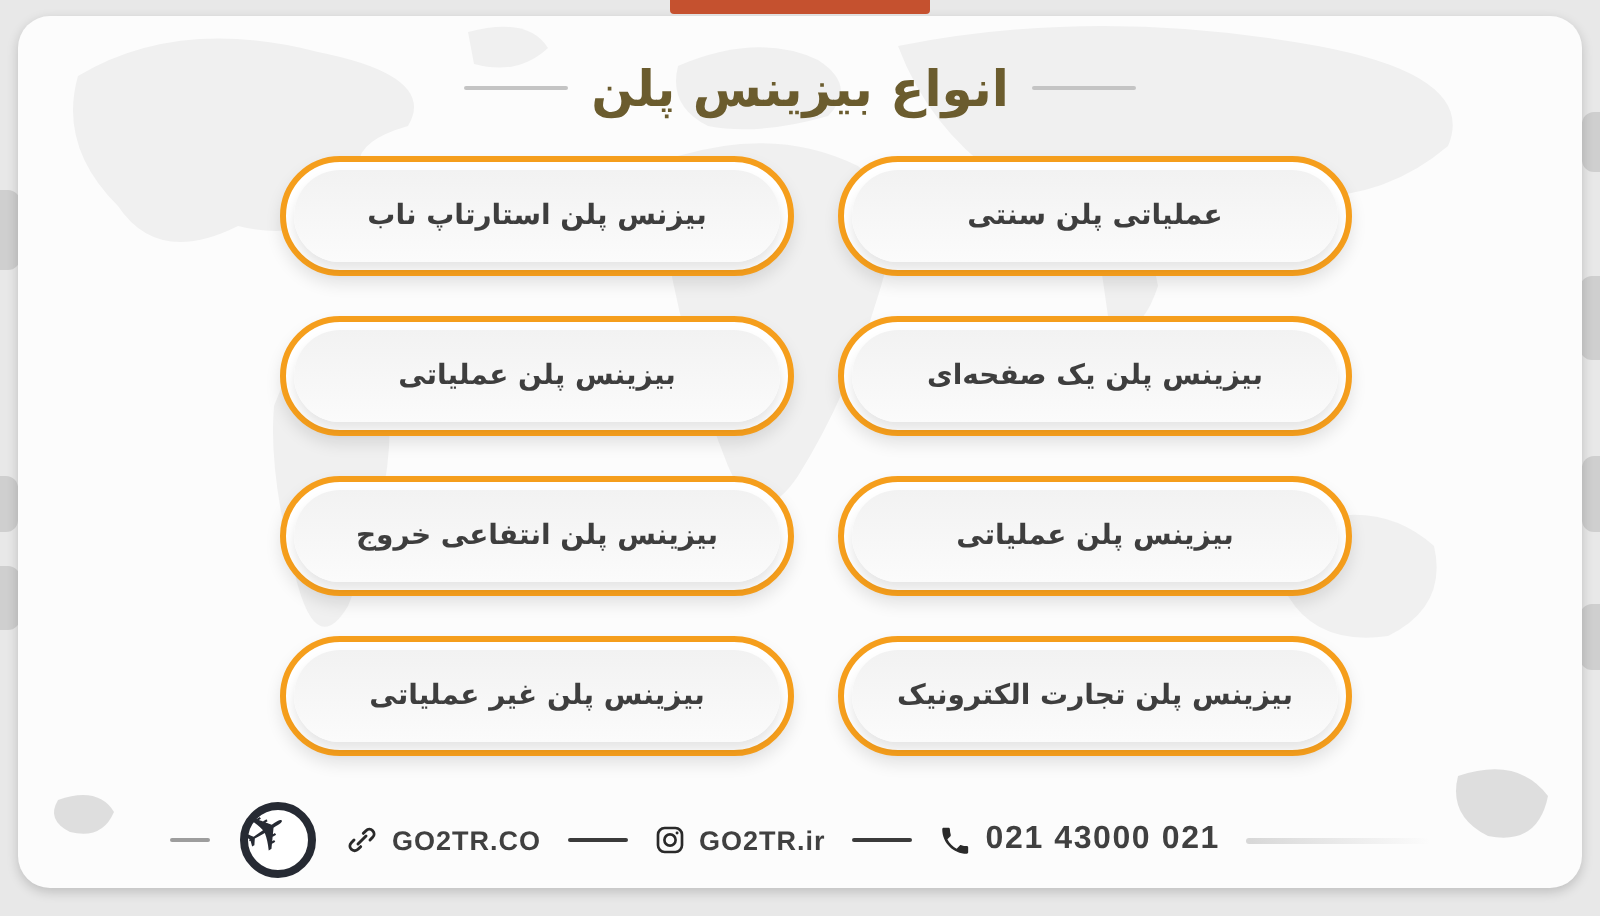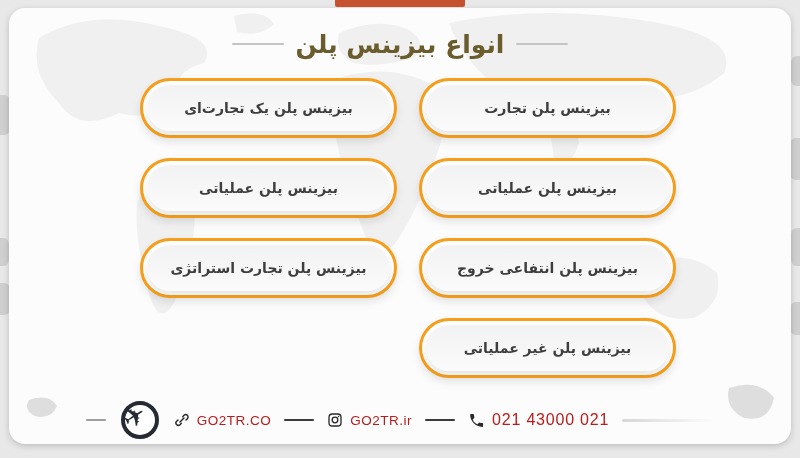--- a/index.html
+++ b/index.html
@@ -77,21 +77,21 @@
     position:absolute; inset:2px; border:4px solid #262a33; border-radius:50%;
     background:#ffffff;
   }
   .logo-plane{
     position:absolute; left:4px; top:4px; font-size:27px; color:#262a33;
     transform:rotate(-32deg); line-height:1;
   }
   .contact{ display:flex; align-items:center; gap:7px; }
   .contact-text{
     font-family:"Liberation Sans", sans-serif;
-    font-size:13.5px; font-weight:400; color:#b91c1c; letter-spacing:.5px;
+    font-size:13.5px; font-weight:700; color:#404040; letter-spacing:.5px;
   }
   .phone-text{ font-size:16px; letter-spacing:.8px; }
   .dash-sep{ width:30px; height:2.5px; background:#3b3b3b; border-radius:2px; }
   .icon{ display:inline-flex; }
 </style>
 </head>
 <body>
 
 <div class="page-root">
 
@@ -125,36 +125,39 @@
   <div class="top-bar"></div>
 
   <div class="title-row">
     <div class="title-line"></div>
     <h1 class="page-title">انواع بیزینس پلن</h1>
     <div class="title-line"></div>
   </div>
 
   <div class="pill-grid">
     <div class="pill">
-      <div class="pill-inner">بیزینس پلن تجارت</div>
-    </div>
-    <div class="pill">
-      <div class="pill-inner">بیزینس پلن یک تجارت‌ای</div>
+      <div class="pill-inner">عملیاتی پلن سنتی</div>
+    </div>
+    <div class="pill">
+      <div class="pill-inner">بیزنس پلن استارتاپ ناب</div>
+    </div>
+    <div class="pill">
+      <div class="pill-inner">بیزینس پلن یک صفحه‌ای</div>
     </div>
     <div class="pill">
       <div class="pill-inner">بیزینس پلن عملیاتی</div>
     </div>
     <div class="pill">
       <div class="pill-inner">بیزینس پلن عملیاتی</div>
     </div>
     <div class="pill">
       <div class="pill-inner">بیزینس پلن انتفاعی خروج</div>
     </div>
     <div class="pill">
-      <div class="pill-inner">بیزینس پلن تجارت استراتژی</div>
+      <div class="pill-inner">بیزینس پلن تجارت الکترونیک</div>
     </div>
     <div class="pill">
       <div class="pill-inner">بیزینس پلن غیر عملیاتی</div>
     </div>
   </div>
 
   <div class="footer">
     <div class="footer-line-left"></div>
 
     <div class="logo">

